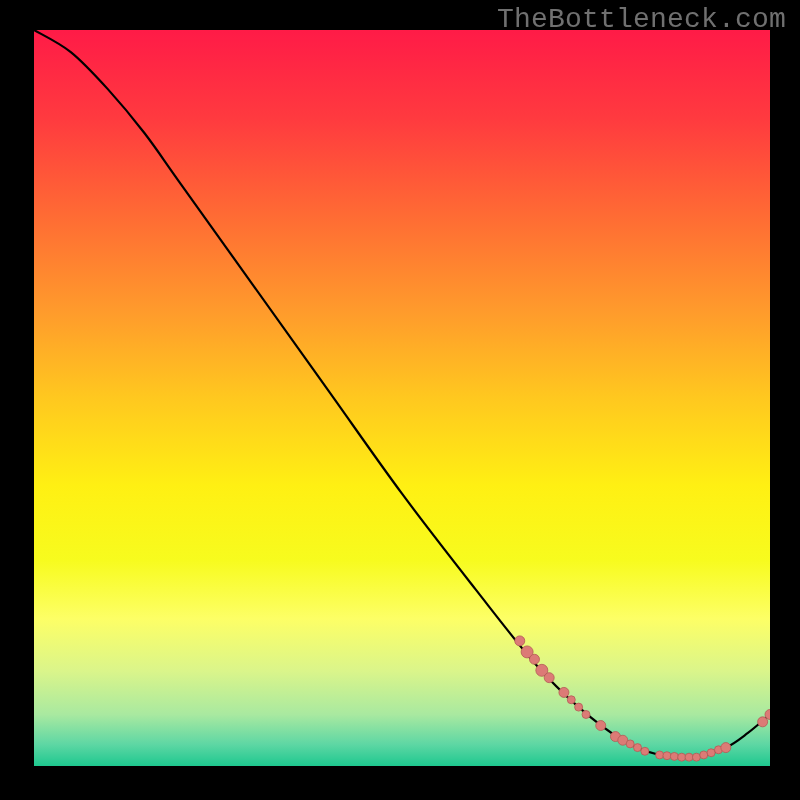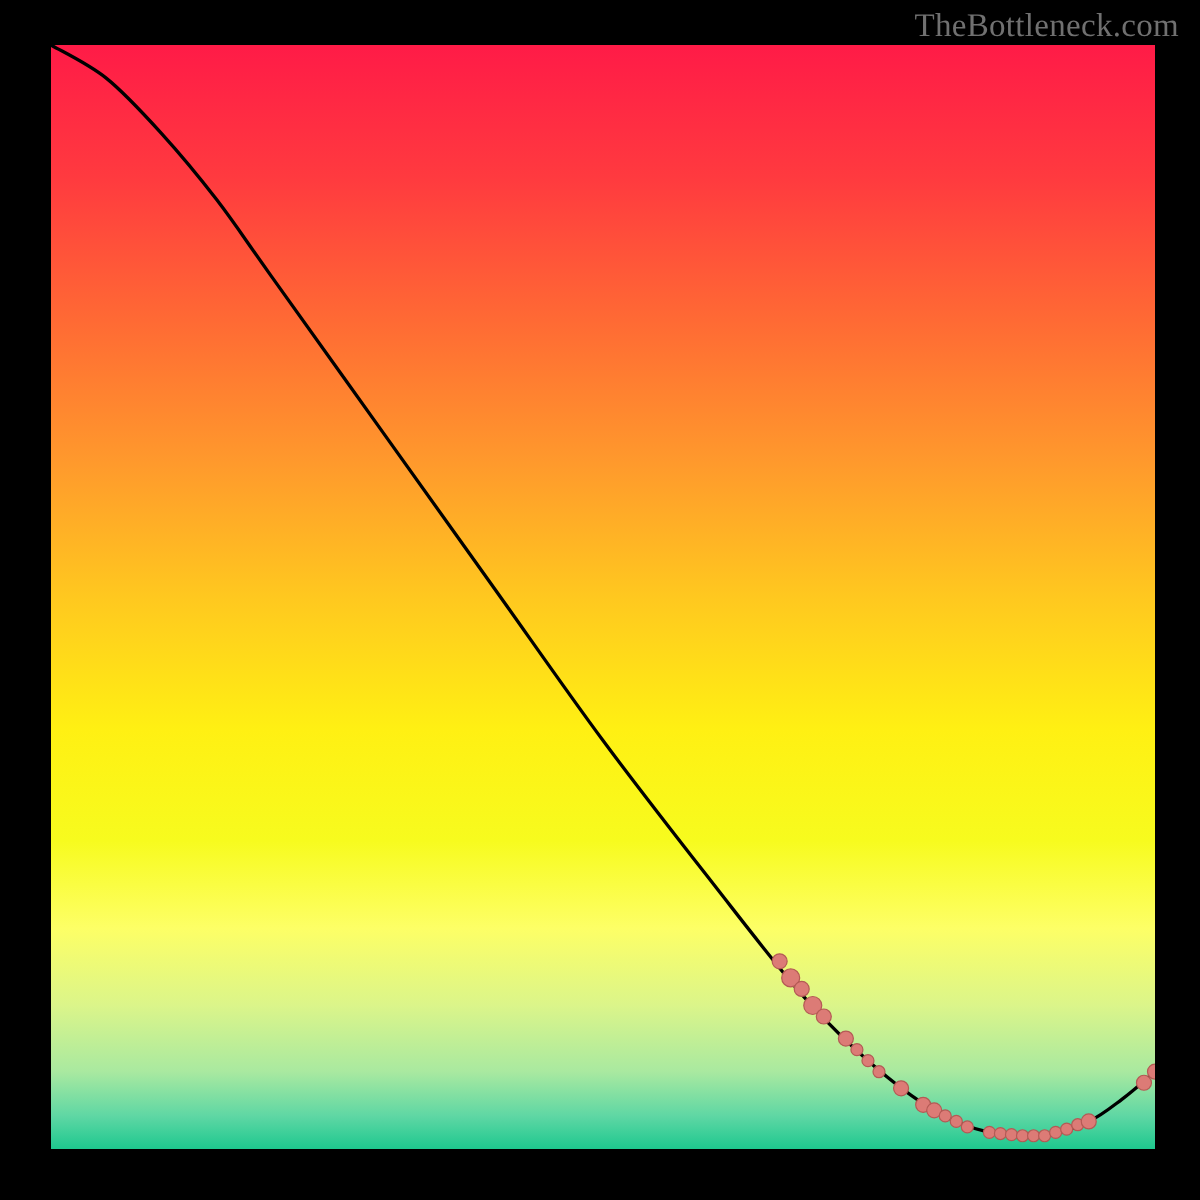--- a/index.html
+++ b/index.html
@@ -8,22 +8,22 @@
     width: 800px;
     height: 800px;
     background: #000;
     position: relative;
   }
   .watermark {
     position: absolute;
     top: 4px;
     right: 14px;
     color: #707070;
-    font-family: Liberation Serif, serif;
-    font-size: 22px;
+    font-family: Liberation Mono, monospace;
+    font-size: 28px;
     font-weight: 400;
     letter-spacing: 0.2px;
   }
   .plot {
     position: absolute;
     left: 34px;
     top: 30px;
     width: 736px;
     height: 736px;
   }

